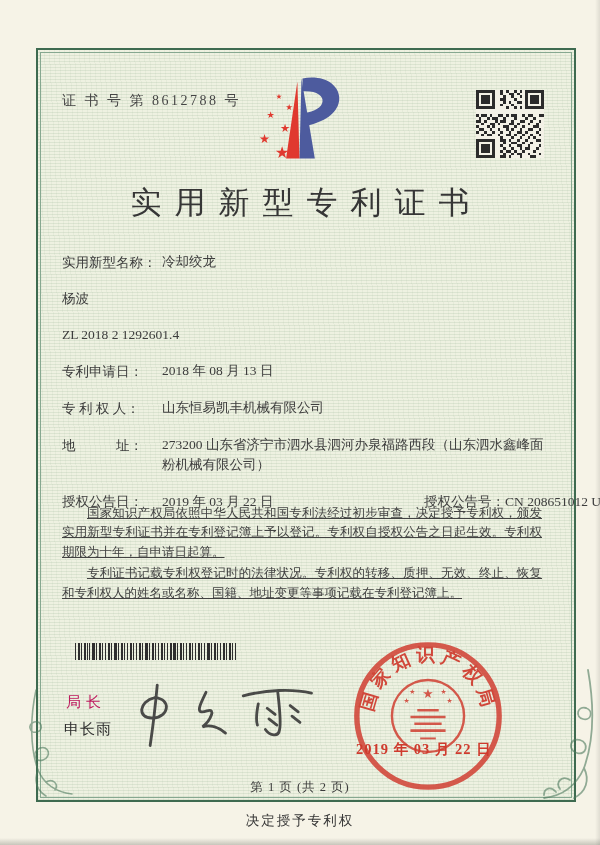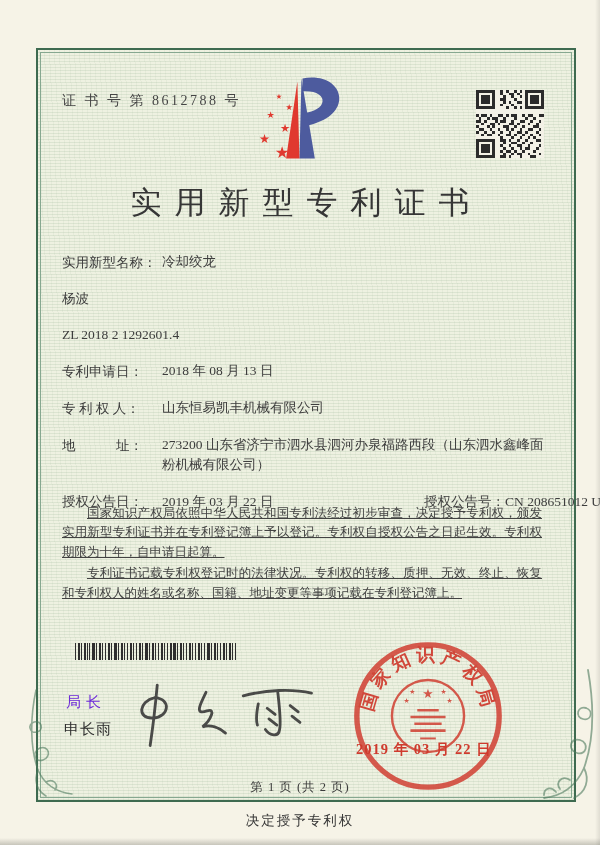--- a/index.html
+++ b/index.html
@@ -30,21 +30,21 @@
   .fields{position:absolute;left:62px;top:252px;width:482px;font-size:13.5px;color:#3d3d3d;}
   .field-row{display:flex;margin-bottom:16px;line-height:21px;position:relative;}
   .field-label{flex:0 0 100px;white-space:nowrap;}
   .field-value{flex:1;line-height:20px;}
   .grant-row{position:relative;height:21px;}
   .grant-right{position:absolute;left:322px;top:0;display:flex;white-space:nowrap;margin-left:40px;}
   .body-text{position:absolute;left:62px;top:504px;width:480px;font-size:12.5px;
     line-height:1.55;color:#424242;text-align:justify;}
   .body-text p{margin:0 0 2px 0;text-indent:2em;text-decoration:underline;}
   .barcode{position:absolute;left:75px;top:643px;width:162px;height:17px;}
-  .director-label{position:absolute;left:66px;top:693px;font-size:15px;letter-spacing:5px;color:#6d28d9;}
+  .director-label{position:absolute;left:66px;top:693px;font-size:15px;letter-spacing:5px;color:#be185d;}
   .director-name{position:absolute;left:64px;top:720px;font-size:15px;letter-spacing:1px;color:#2e2e2e;}
   .signature{position:absolute;left:128px;top:674px;width:195px;height:88px;}
   .seal{position:absolute;left:350px;top:638px;width:156px;height:156px;opacity:.92;}
   .seal-date{position:absolute;left:356px;top:740px;width:170px;font-size:14.5px;
     letter-spacing:1px;color:#cf3a2d;font-weight:600;}
   .page-no{position:absolute;left:40px;right:40px;top:779px;text-align:center;
     font-size:12.5px;color:#3c3c3c;letter-spacing:1px;}
   .back-note{position:absolute;left:0;right:0;top:812px;text-align:center;
     font-size:13.5px;color:#353535;letter-spacing:2px;}
   .flourish{position:absolute;pointer-events:none;}

